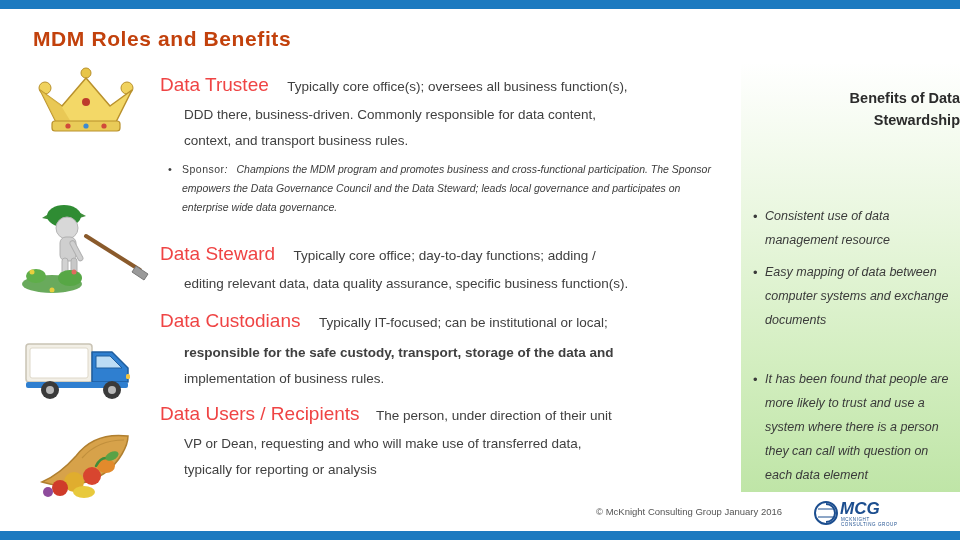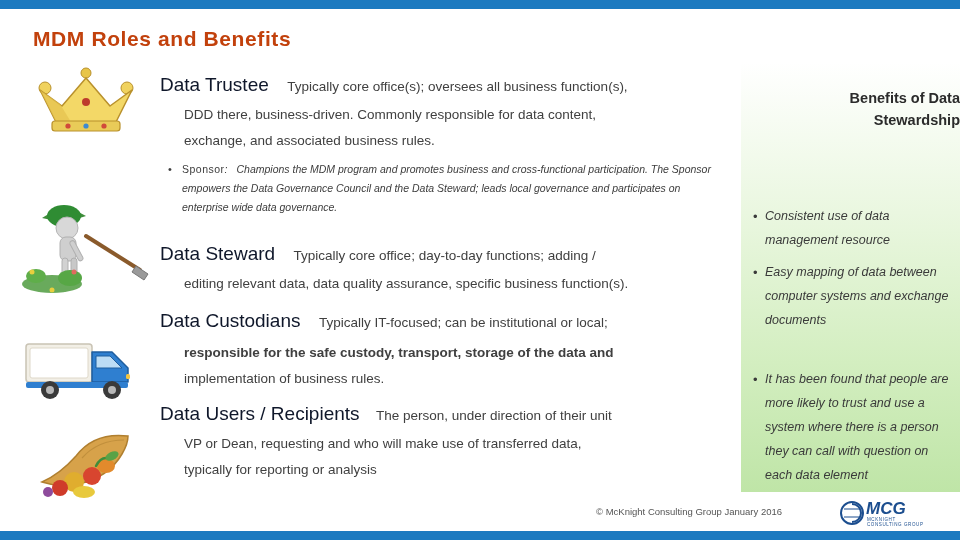--- a/index.html
+++ b/index.html
@@ -108,21 +108,21 @@
     font-style: normal;
   }
   .b1 { top: 142px; }
   .b2 { top: 198px; }
   .b3 { top: 305px; }
 
   
   .block { position: absolute; }
   .heading {
     font-size: 19px;
-    color: #0f172a;
+    color: #ef4444;
     display: inline;
     white-space: nowrap;
   }
   .lead {
     font-size: 13.5px;
     color: #404040;
     display: inline;
   }
   .body-line {
     font-size: 13.5px;
@@ -157,21 +157,21 @@
   
   .copyright {
     position: absolute;
     left: 596px;
     top: 506px;
     font-size: 9.5px;
     color: #555555;
   }
   .mcg {
     position: absolute;
-    left: 840px;
+    left: 814px;
     top: 498px;
     width: 86px;
     height: 30px;
     text-decoration: underline;
   }
   .mcg-text {
     position: absolute;
     left: 26px;
     top: 1px;
     font-family: "Liberation Sans", sans-serif;
@@ -222,21 +222,21 @@
       <span>It has been found that people are more likely to trust and use a system where there is a person they can call with question on each data element</span>
     </div>
   </div>
 
   <div class="block" style="left:160px; top:74px; width:565px;">
     <div>
       <span class="heading">Data Trustee</span>
       <span style="display:inline-block;width:14px;"></span><span class="lead">Typically core office(s); oversees all business function(s),</span>
     </div>
     <div class="body-line indent" style="margin-top:6px;">DDD there, business-driven.  Commonly responsible for data content,</div>
-    <div class="body-line indent">exchange, and associated business rules.</div>
+    <div class="body-line indent">context, and transport business rules.</div>
   </div>
 
   <div class="sponsor">
     <span class="sb">•</span>
     <b>Sponsor</b><span>:</span>
     <span style="display:inline-block;width:6px;"></span><span>Champions the MDM program and promotes business and cross-functional participation. The Sponsor empowers the Data Governance Council and the Data Steward; leads local governance and participates on enterprise wide data governance.</span>
   </div>
 
   <div class="block" style="left:160px; top:243px; width:580px;">
     <div>

